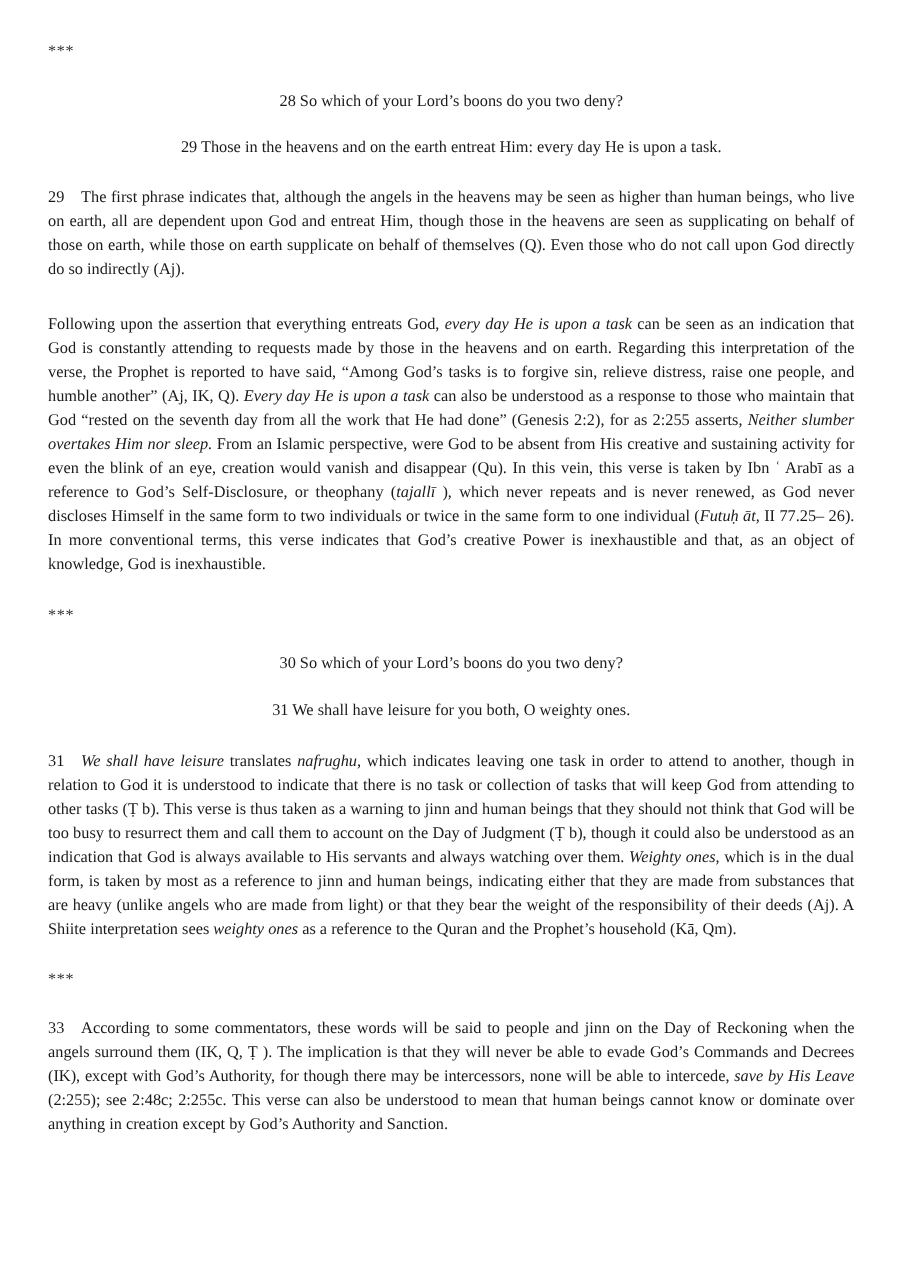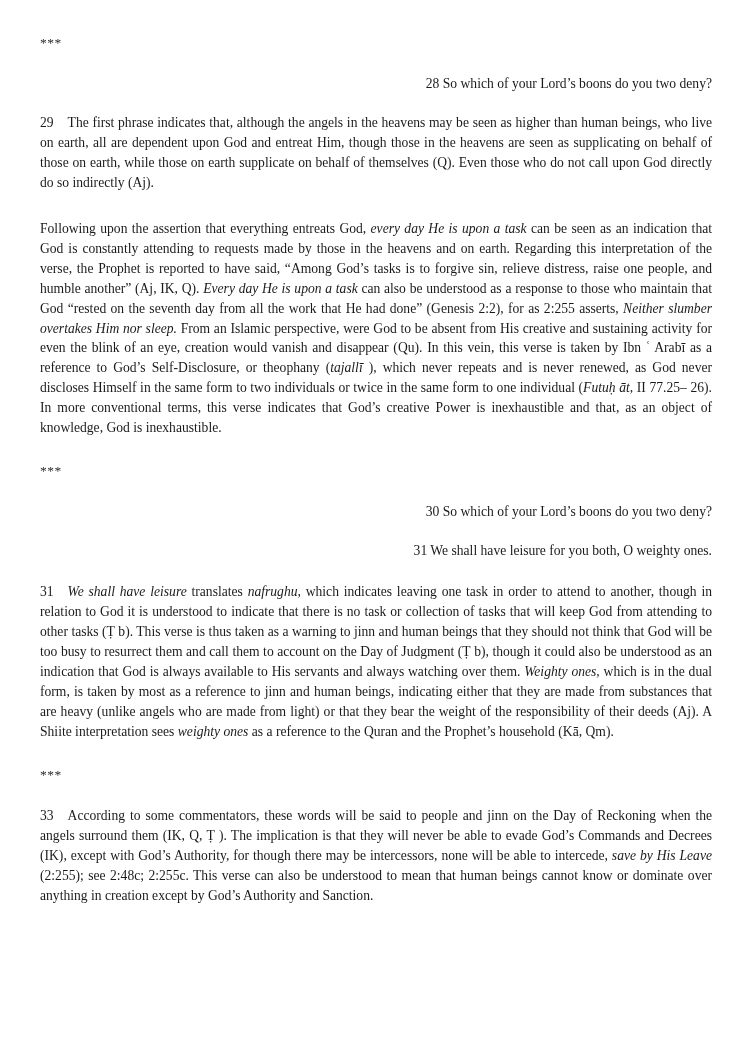--- a/index.html
+++ b/index.html
@@ -31,21 +31,21 @@
     letter-spacing: 0.5px;
     margin: 0 0 24px 0;
     color: #2a2a2a;
     white-space: pre;
   }
 
   .verse {
     font-size: 13.6px;
     line-height: 1.42;
     margin: 0 0 20px 0;
-    text-align: right;
+    text-align: center;
   }
   .verse.last-of-group { margin-bottom: 22px; }
 
   .commentary {
     font-size: 13.6px;
     line-height: 1.47;
     margin: 0 0 22px 0;
     text-align: justify;
     text-justify: inter-word;
   }
@@ -60,20 +60,21 @@
 </style>
 </head>
 <body>
 
 <div class="page">
   <div class="content">
 
     <p class="divider">***</p>
 
     <p class="verse">28 So which of your Lord’s boons do you two deny?</p>
+    <p class="verse last-of-group">29 Those in the heavens and on the earth entreat Him: every day He is upon a task.</p>
 
     <p class="commentary gap-lg">
       <span class="vnum">29</span><span>The first phrase indicates that, although the angels in the heavens may be seen as higher than human beings, who live on earth, all are dependent upon God and entreat Him, though those in the heavens are seen as supplicating on behalf of those on earth, while those on earth supplicate on behalf of themselves (Q). Even those who do not call upon God directly do so indirectly (Aj).</span>
     </p>
 
     <p class="commentary gap-lg">
       <span>Following upon the assertion that everything entreats God, </span><i>every day He is upon a task</i><span> can be seen as an indication that God is constantly attending to requests made by those in the heavens and on earth. Regarding this interpretation of the verse, the Prophet is reported to have said, “Among God’s tasks is to forgive sin, relieve distress, raise one people, and humble another” (Aj, IK, Q). </span><i>Every day He is upon a task</i><span> can also be understood as a response to those who maintain that God “rested on the seventh day from all the work that He had done” (Genesis 2:2), for as 2:255 asserts, </span><i>Neither slumber overtakes Him nor sleep.</i><span> From an Islamic perspective, were God to be absent from His creative and sustaining activity for even the blink of an eye, creation would vanish and disappear (Qu). In this vein, this verse is taken by Ibn ʿ Arabī as a reference to God’s Self-Disclosure, or theophany (</span><i>tajallī</i><span> ), which never repeats and is never renewed, as God never discloses Himself in the same form to two individuals or twice in the same form to one individual (</span><i>Futuḥ āt,</i><span> II 77.25– 26). In more conventional terms, this verse indicates that God’s creative Power is inexhaustible and that, as an object of knowledge, God is inexhaustible.</span>
     </p>
 
     <p class="divider">***</p>

